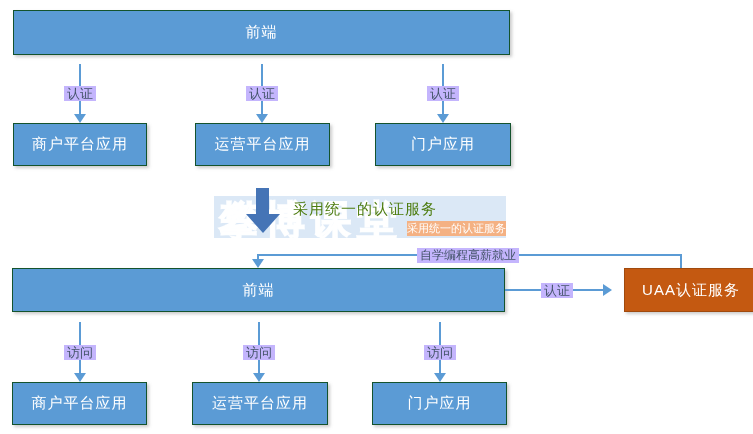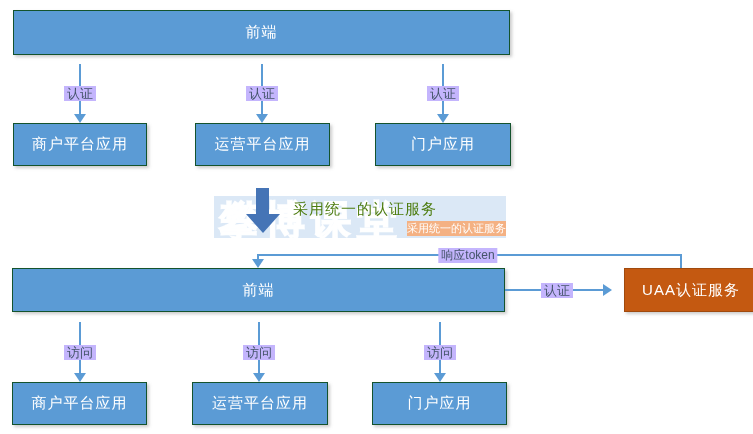--- a/index.html
+++ b/index.html
@@ -90,21 +90,21 @@
   <div class="wm-slogan">采用统一的认证服务</div>
 
   <div class="big-arrow-shaft"></div>
   <div class="big-arrow-head"></div>
   <div class="caption" style="left:293px;top:200px;">采用统一的认证服务</div>
 
   <div class="hline" style="left:258px;top:254px;width:424px;"></div>
   <div class="vline" style="left:257px;top:254px;height:6px;"></div>
   <div class="arrow-down" style="left:252px;top:259px;"></div>
   <div class="vline" style="left:680px;top:254px;height:14px;"></div>
-  <div class="edge-label token-label" style="left:468px;top:248px;">响应token</div>
+  <div class="edge-label token-label" style="left:468px;top:248px;">自学编程高薪就业</div>
 
   <div class="box" style="left:12px;top:268px;width:493px;height:44px;">
     <span class="lbl">前端</span>
   </div>
 
   <div class="hline" style="left:505px;top:289px;width:98px;"></div>
   <div class="arrow-right" style="left:603px;top:284px;"></div>
   <div class="edge-label" style="left:557px;top:283px;">认证</div>
 
   <div class="box orange" style="left:612px;top:268px;width:134px;height:44px;">

